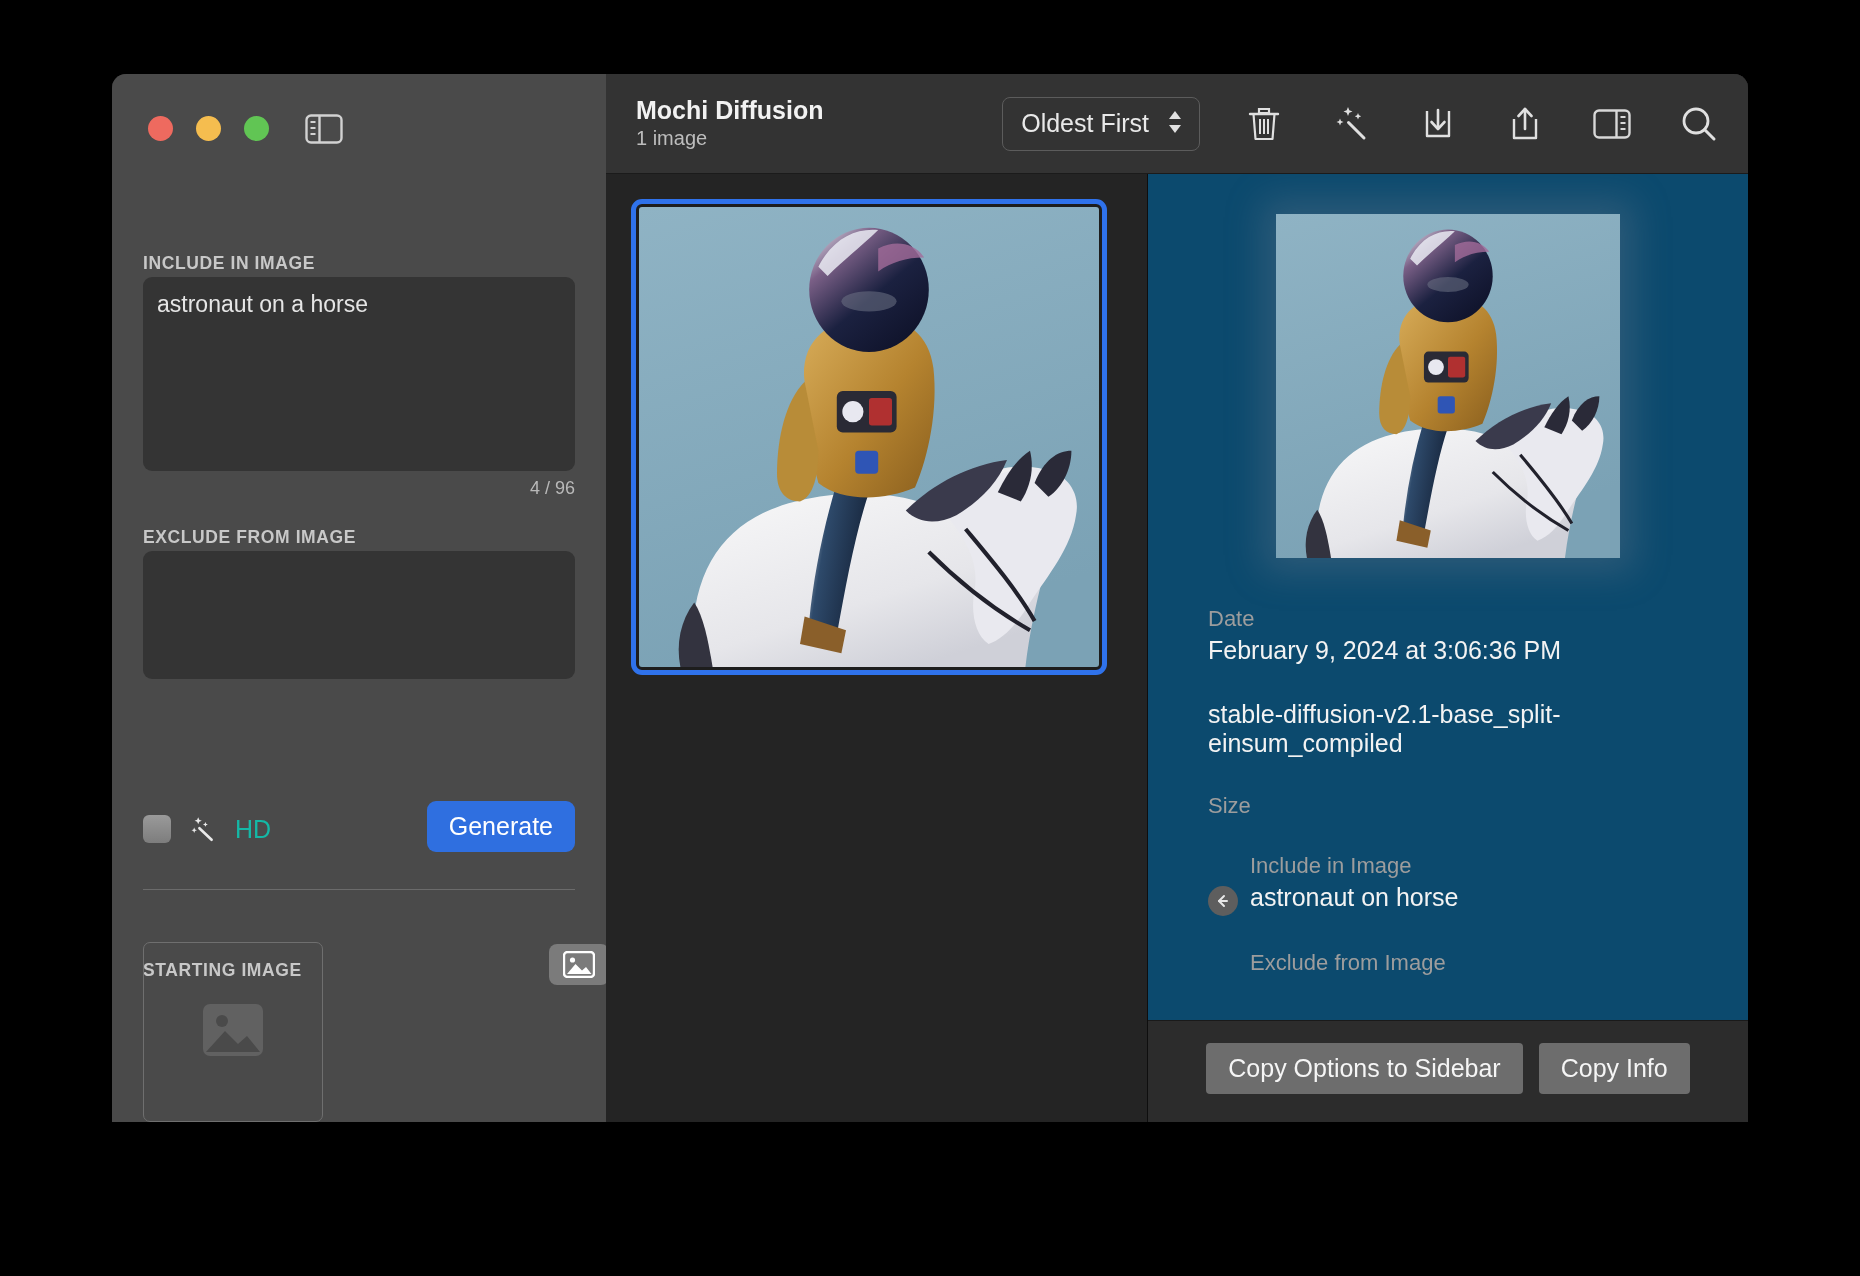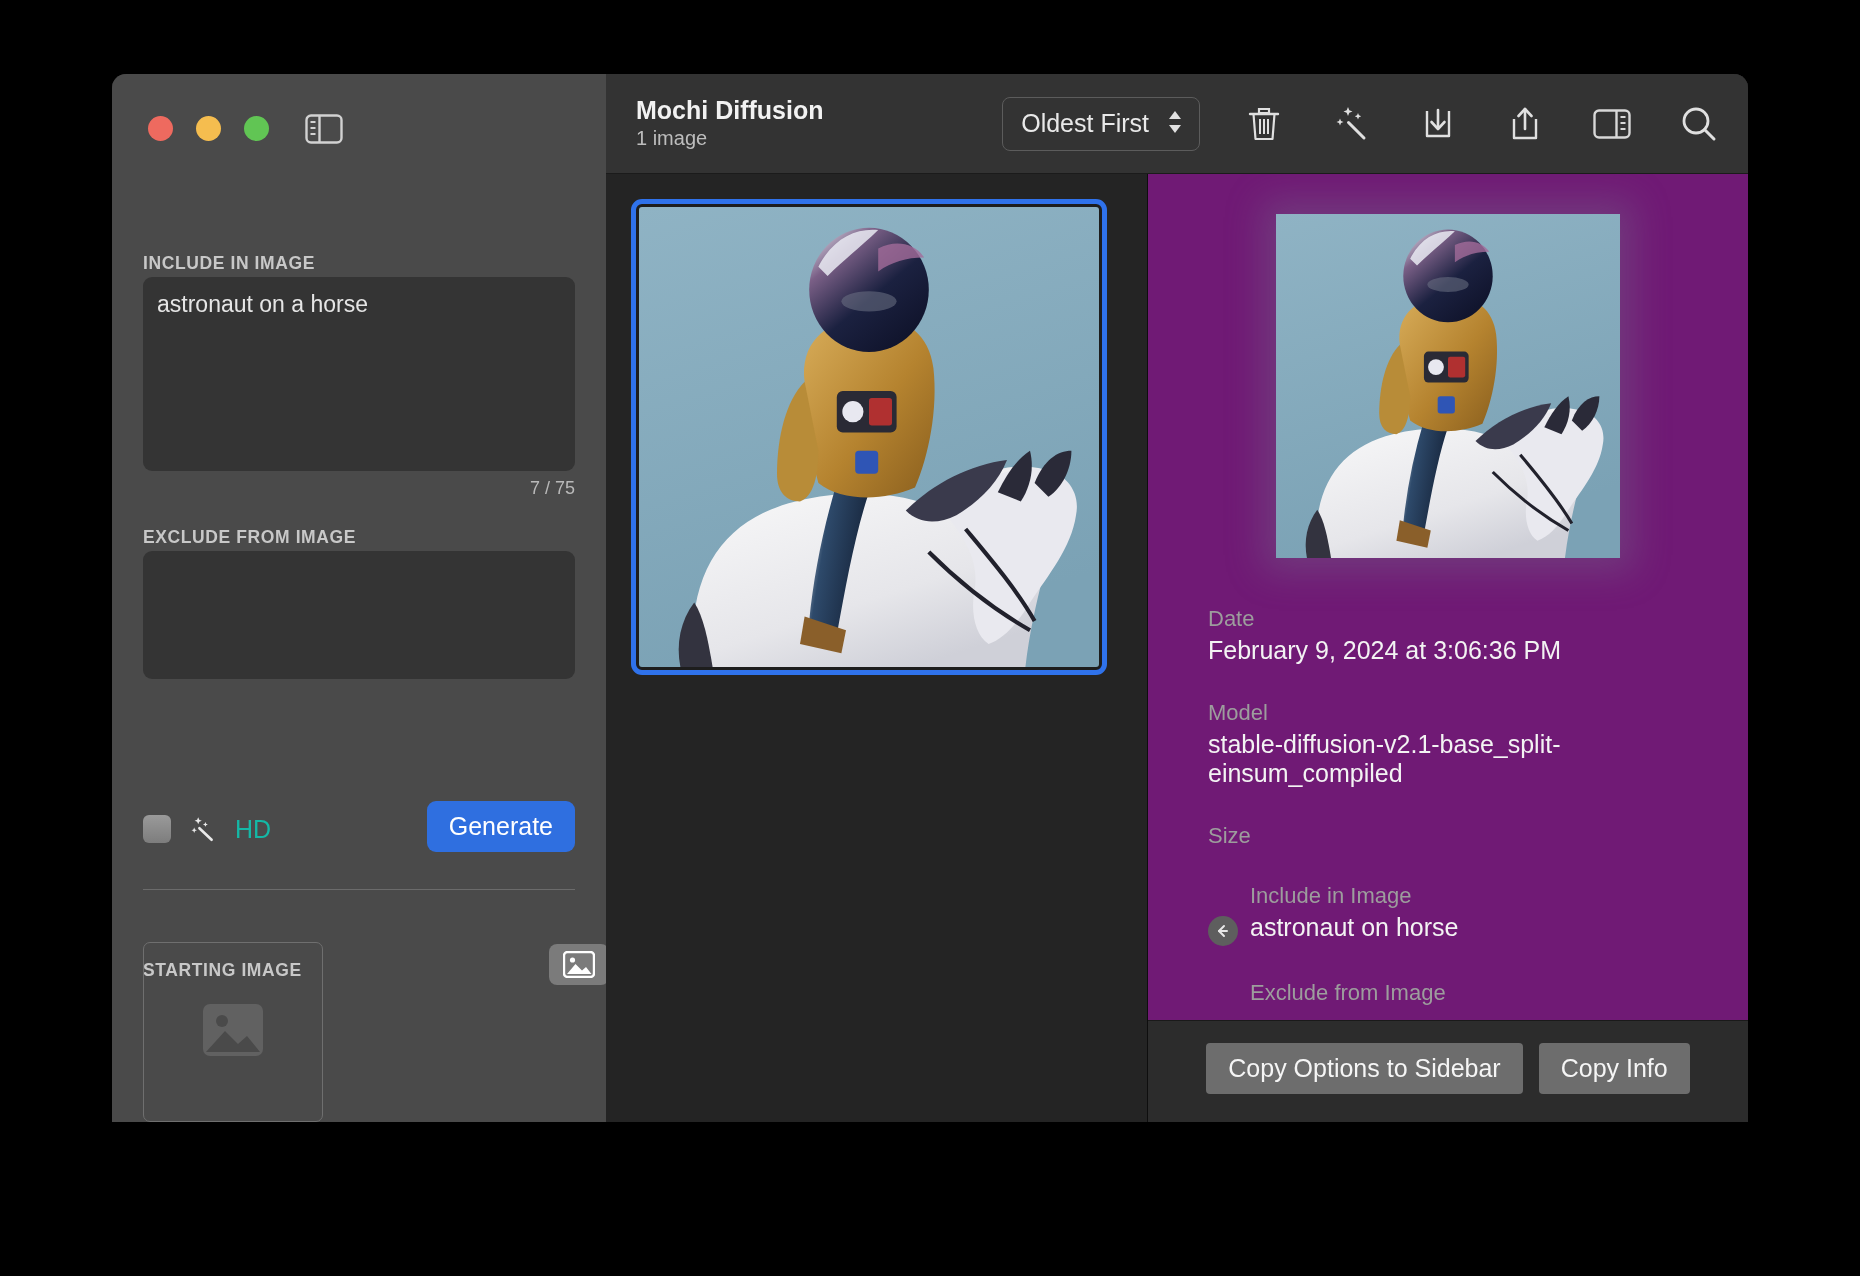--- a/index.html
+++ b/index.html
@@ -215,21 +215,21 @@
   }
   .astro-img {
     width: 100%; height: 100%;
     border-radius: 3px;
     display: block;
   }
 
   
   #inspector {
     flex: 1 1 auto;
-    background: #701a75;
+    background: #0c4a6e;
     position: relative;
     overflow: hidden;
     display: flex;
     flex-direction: column;
     justify-content: flex-end;
   }
   #inspector-scroll {
     flex: 1 1 auto;
     padding: 40px 60px 0 60px;
     overflow: hidden;
@@ -302,21 +302,21 @@
         <rect x="1.5" y="2.5" width="35" height="27" rx="4.5" fill="none" stroke="#d2d2d2" stroke-width="2.4"></rect>
         <line x1="14.5" y1="2.5" x2="14.5" y2="29.5" stroke="#d2d2d2" stroke-width="2.4"></line>
         <line x1="5.5" y1="9" x2="10.5" y2="9" stroke="#d2d2d2" stroke-width="2"></line>
         <line x1="5.5" y1="15" x2="10.5" y2="15" stroke="#d2d2d2" stroke-width="2"></line>
         <line x1="5.5" y1="21" x2="10.5" y2="21" stroke="#d2d2d2" stroke-width="2"></line>
       </svg>
     </div>
 
     <div class="section-label" id="include-label">INCLUDE IN IMAGE</div>
     <textarea id="include-textarea" placeholder="" style="">astronaut on a horse</textarea>
-    <div id="char-counter">7 / 75</div>
+    <div id="char-counter">4 / 96</div>
 
     <div class="section-label" id="exclude-label">EXCLUDE FROM IMAGE</div>
     <textarea id="exclude-textarea" placeholder="" style=""></textarea>
 
     <div id="hd-row">
       <div id="hd-checkbox"></div>
       <span id="hd-sparkle-icon">
         <svg width="30" height="30" viewBox="0 0 30 30">
           <g fill="#eaeaea">
             <path d="M11.2 3.2l1.05 2.5 2.5 1.05-2.5 1.05-1.05 2.5-1.05-2.5-2.5-1.05 2.5-1.05z"></path>
@@ -538,21 +538,20 @@
               <ellipse cx="50" cy="20.5" rx="6" ry="2.2" fill="#6e7285" opacity="0.55"></ellipse>
             </svg>
           </div>
 
           <div class="info-group">
             <div class="info-key">Date</div>
             <div class="info-val">February 9, 2024 at 3:06:36 PM</div>
           </div>
 
           <div class="info-group">
-            <div class="info-key">Model</div>
             <div class="info-val">stable-diffusion-v2.1-base_split-einsum_compiled</div>
           </div>
 
           <div class="info-group">
             <div class="info-key">Size</div>
           </div>
 
           <div class="info-group">
             <div class="info-key key-indent">Include in Image</div>
             <div class="info-row-with-btn">

